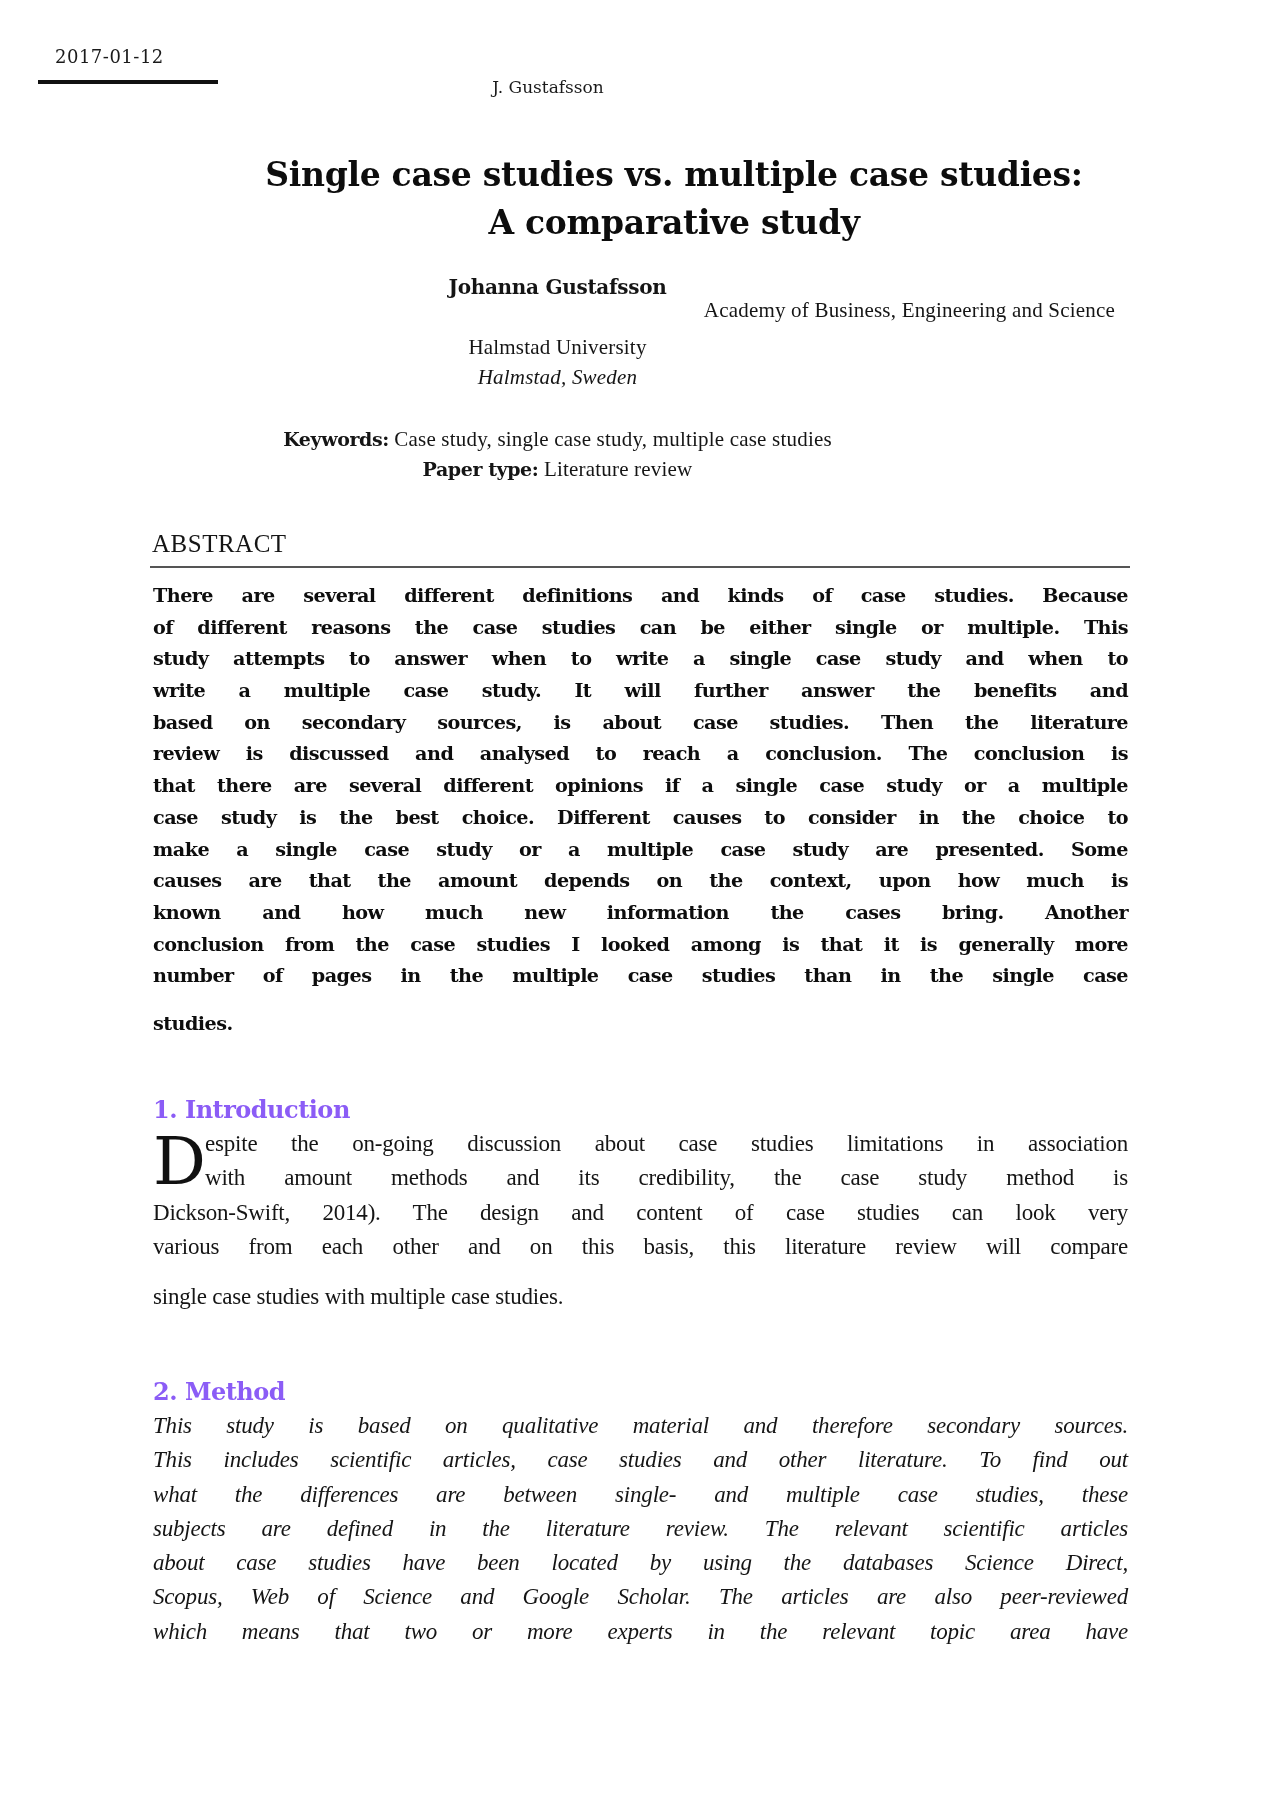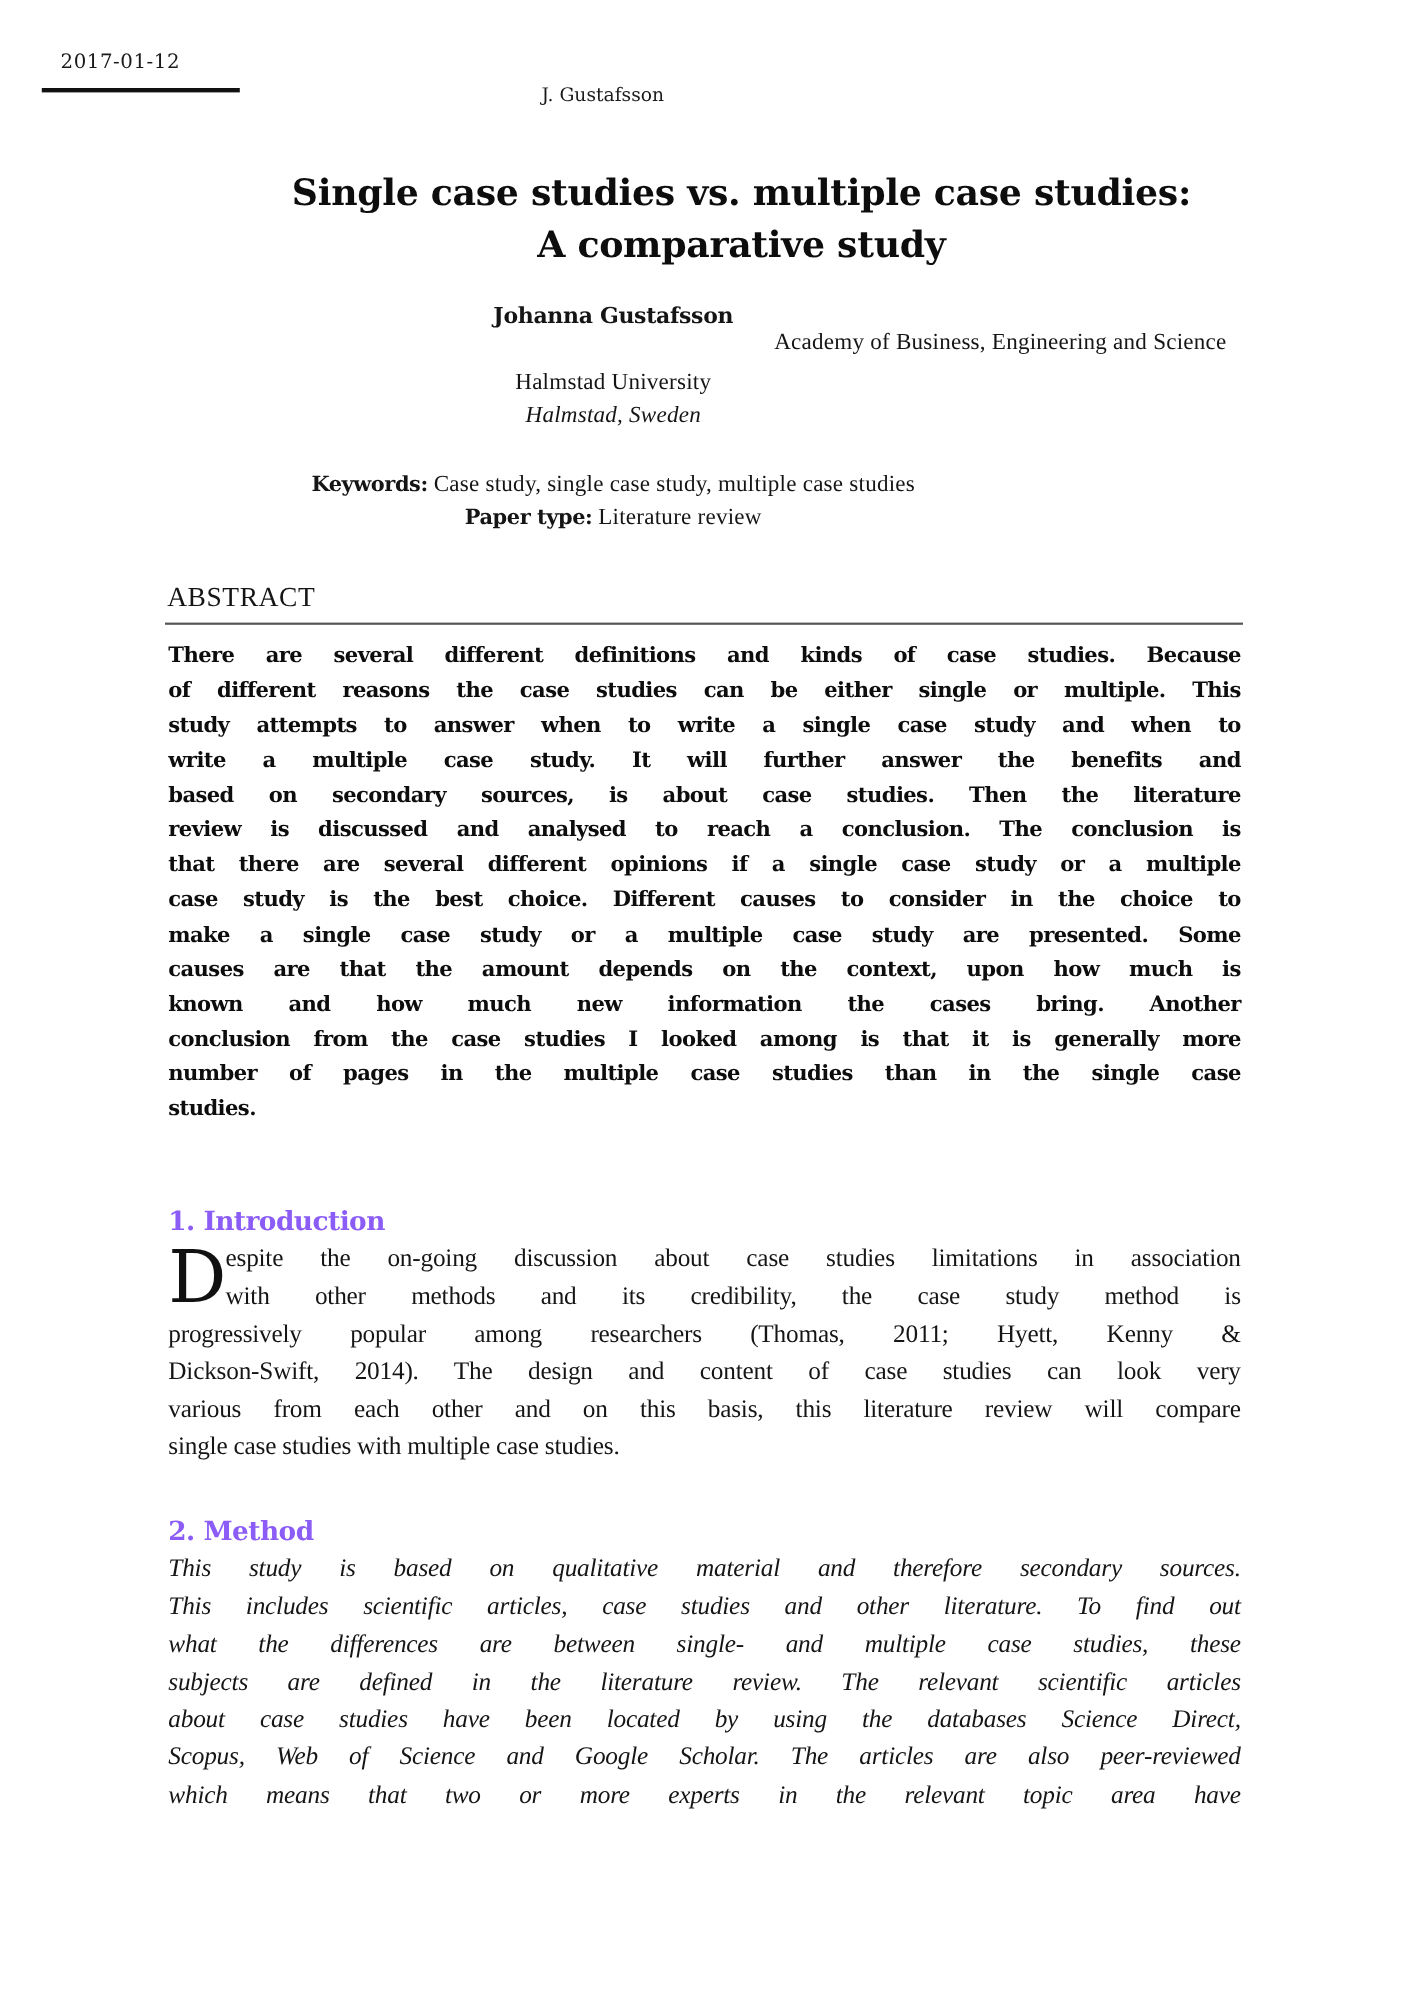--- a/index.html
+++ b/index.html
@@ -90,20 +90,21 @@
     height: 32px;
     line-height: 32px;
     white-space: nowrap;
     text-align: justify;
     text-align-last: justify;
     overflow: visible;
   }
   .line.last {
     text-align: left;
     text-align-last: left;
+    margin-top: 16px;
   }
   .abstract-body {
     top: 580px;
     font-family: "DejaVu Serif", serif;
     font-weight: bold;
     font-size: 19.2px;
     letter-spacing: -0.55px;
     word-spacing: -1px;
     color: #0d0d0d;
   }
@@ -186,22 +187,21 @@
   <span class="line">known and how much new information the cases bring. Another</span>
   <span class="line">conclusion from the case studies I looked among is that it is generally more</span>
   <span class="line">number of pages in the multiple case studies than in the single case</span>
   <span class="line last">studies.</span>
 </div>
 
 <div class="abs section-heading h-intro">1. Introduction</div>
 <div class="abs para body-text intro-body">
   <span class="dropcap">D</span>
   <span class="line indent-line">espite the on-going discussion about case studies limitations in association</span>
-  <span class="line indent-line">with other methods and its credibility, the case study method is</span>
-  <span class="line">progressively popular among researchers (Thomas, 2011; Hyett, Kenny &amp;</span>
+  <span class="line indent-line">with amount methods and its credibility, the case study method is</span>
   <span class="line">Dickson-Swift, 2014). The design and content of case studies can look very</span>
   <span class="line">various from each other and on this basis, this literature review will compare</span>
   <span class="line last">single case studies with multiple case studies.</span>
 </div>
 
 <div class="abs section-heading h-method">2. Method</div>
 <div class="abs para body-text method-body">
   <span class="line">This study is based on qualitative material and therefore secondary sources.</span>
   <span class="line">This includes scientific articles, case studies and other literature. To find out</span>
   <span class="line">what the differences are between single- and multiple case studies, these</span>

